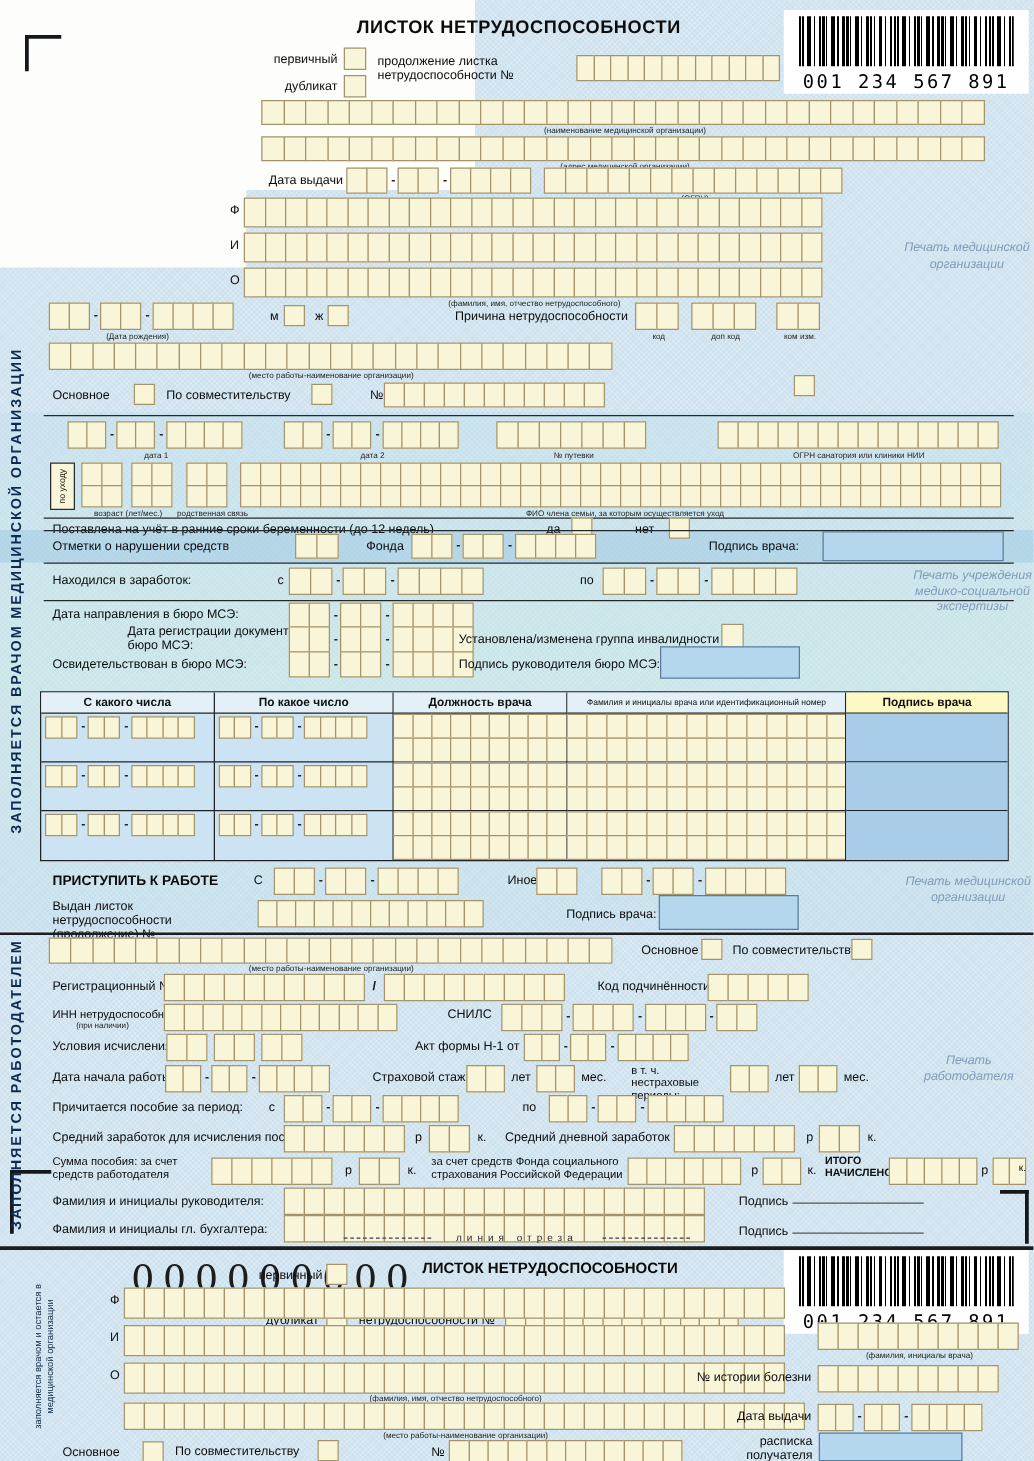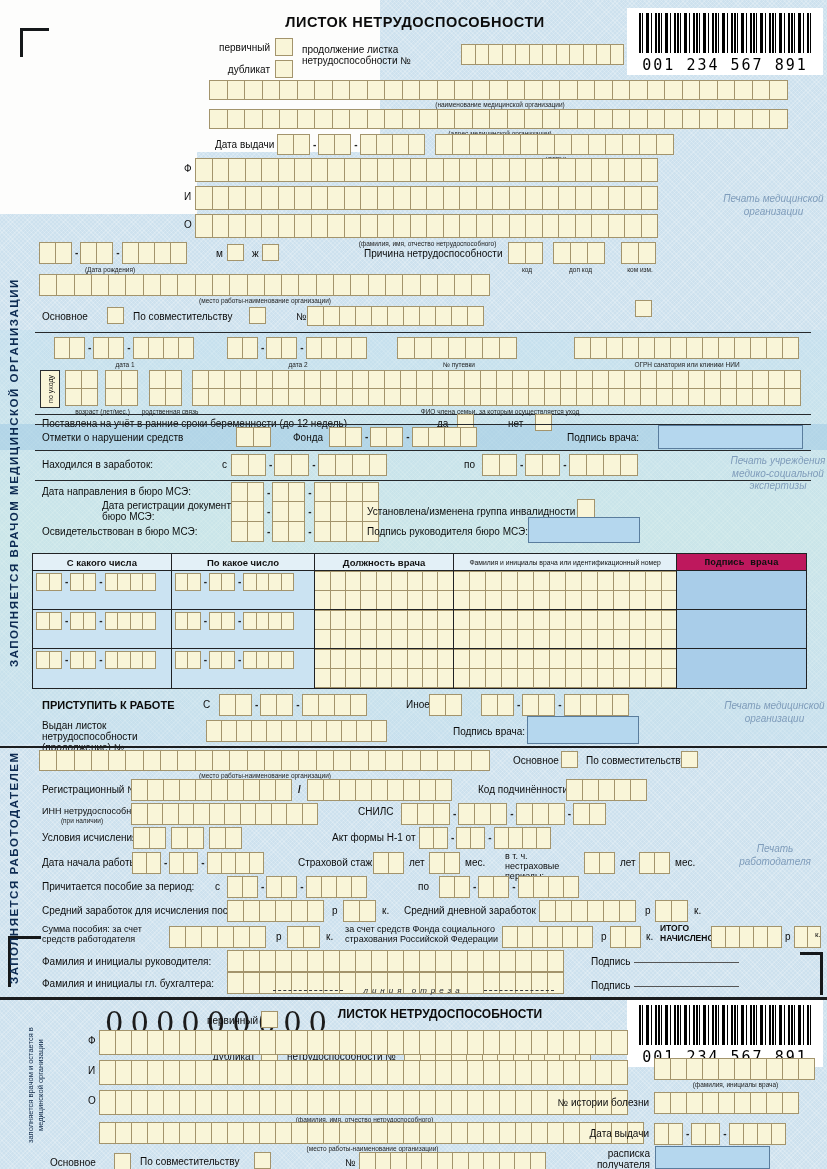--- a/index.html
+++ b/index.html
@@ -42,21 +42,21 @@
   
   .rtable{border:1.5px solid #202224;box-sizing:border-box;background:#cbe3f2;}
   .trow{display:flex;}
   .th{box-sizing:border-box;border-right:1px solid #202224;border-bottom:1.5px solid #202224;
     background:#e3f0f7;display:flex;align-items:center;justify-content:center;text-align:center;
     font-size:9.5px;font-weight:700;height:17px;}
   .td{box-sizing:border-box;border-right:1px solid #202224;border-bottom:1px solid #202224;height:39px;overflow:hidden;}
   .last{border-right:none;}
   .botrow .td{border-bottom:none;}
   .c1{width:139px;}.c2{width:144px;}.c3{width:139px;}.c4{width:224px;}.c5{width:129px;background:#a9cde9;}
-  .cut{display:flex;align-items:center;justify-content:center;gap:20px;font-style:italic;}
+  .cut{display:flex;align-items:center;justify-content:center;gap:20px;}
   .cutseg{width:70px;border-top:1.5px dashed #3a3d40;}
   .cuttext{font-size:8px;letter-spacing:4px;color:#26292c;}
   .uline{display:inline-block;width:105px;border-bottom:1px solid #555;height:10px;}
 </style>
 </head>
 <body>
 
 <div class="page">
 
   <div class="abs" style="left:0;top:0;width:380px;height:152px;background:#fdfdfc;"></div>
@@ -821,21 +821,21 @@
 
   <div class="abs stamp" style="left:728px;top:455px;width:100px;">Печать учреждения медико-социальной экспертизы</div>
 
 
   <div class="abs rtable" style="left:32px;top:553px;width:775px;">
     <div class="trow">
       <div class="th c1">С какого числа</div>
       <div class="th c2">По какое число</div>
       <div class="th c3">Должность врача</div>
       <div class="th c4" style="font-size:6.8px;font-weight:400;">Фамилия и инициалы врача или идентификационный номер</div>
-      <div class="th c5 last" style="background:#be185d;font-family:Liberation Mono, monospace;">Подпись врача</div>
+      <div class="th c5 last" style="background:#fef9c3;">Подпись врача</div>
     </div>
     <div class="trow">
       <div class="td c1">
           <div data-dates="2,2,4" style="padding:2px 0 0 4px;--cw:13.5px;--ch:18px;">
             <span class="grp">
               <span class="cell"></span>
               <span class="cell"></span>
             </span>
             <span class="dash">-</span>
             <span class="grp">

